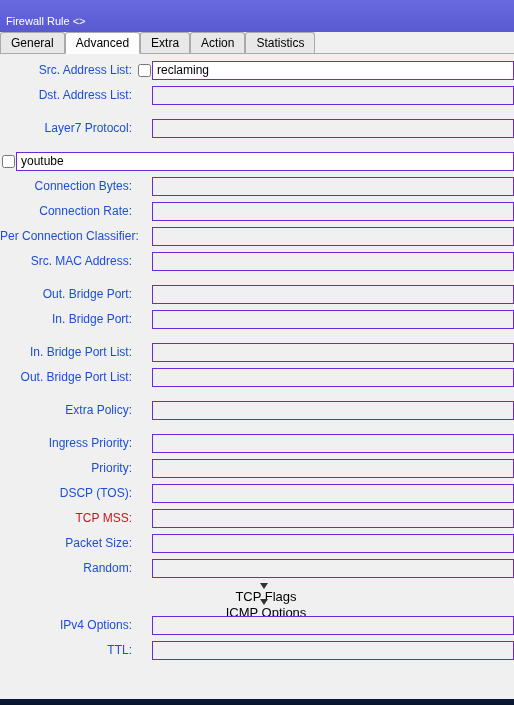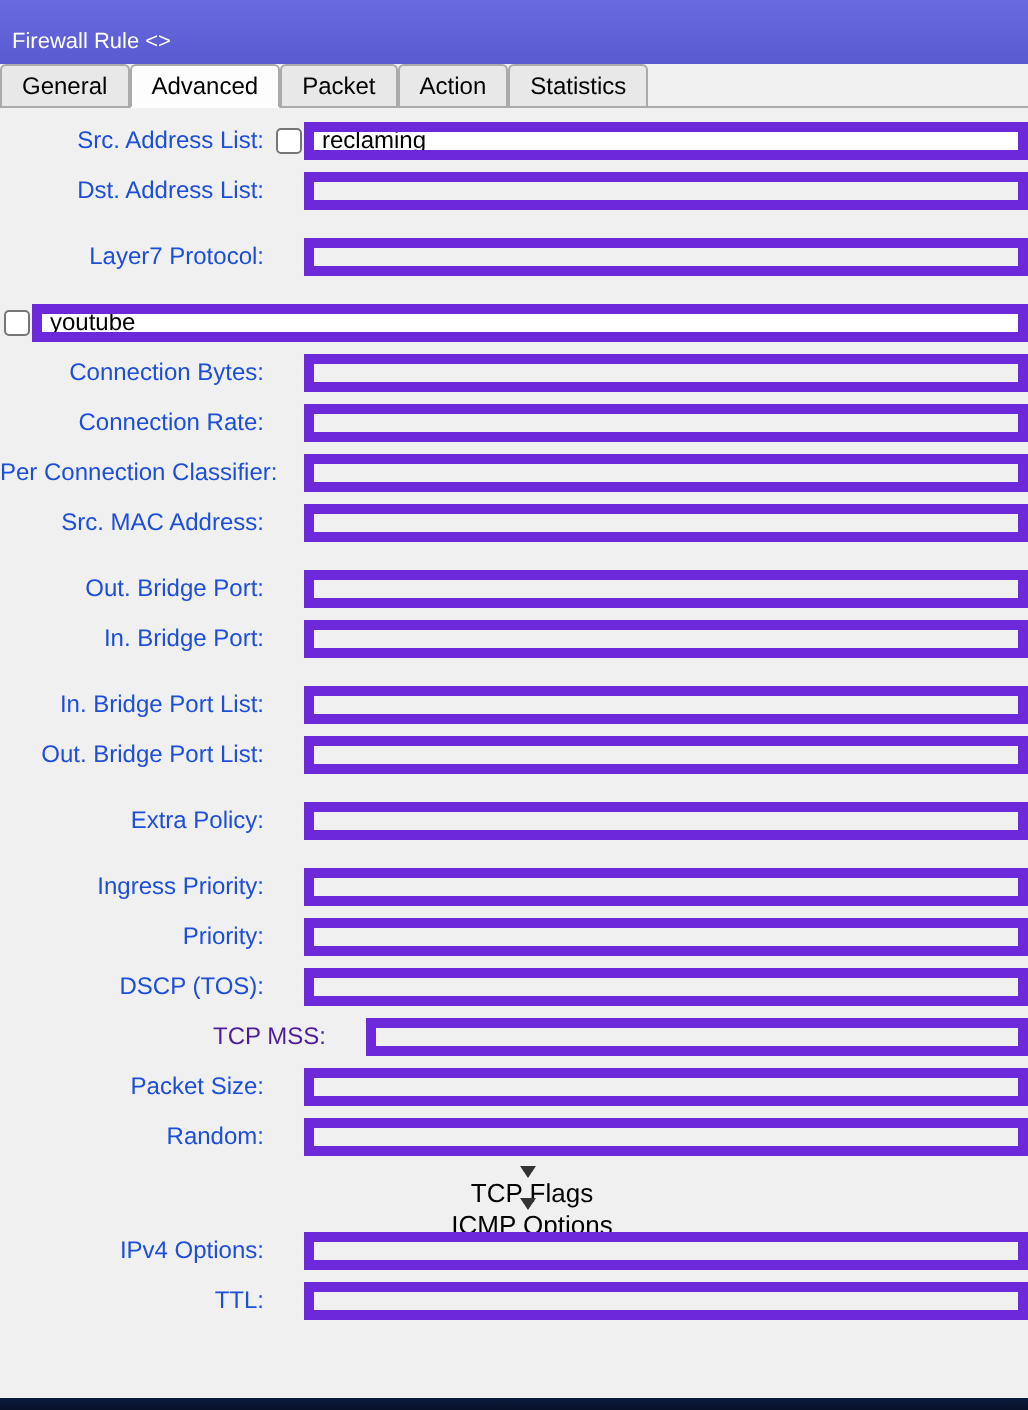--- a/index.html
+++ b/index.html
@@ -60,37 +60,37 @@
     height: 20px;
   }
   .lbl {
     width: 136px;
     text-align: right;
     padding-right: 4px;
     font-size: 12px;
     color: #1d4ed8;
     white-space: nowrap;
   }
-  .lbl.disabled { color: #4c1d95; margin-left: 31px; }
+  .lbl.disabled { color: #b91c1c; }
   .checkbox-slot {
     width: 16px;
     display: flex;
     justify-content: center;
   }
   .checkbox-slot input[type="checkbox"] {
     width: 13px; height: 13px;
   }
   .field {
     flex: 1;
     min-width: 0;
   }
   .field input[type="text"] {
     width: 100%;
     height: 19px;
-    border: 5px solid #6d28d9;
+    border: 1px solid #6d28d9;
     background: #fff;
     padding: 1px 4px;
     font-size: 12px;
     font-family: inherit;
   }
   .field.empty input[type="text"] {
     background: #f0f0f0;
   }
   .spacer-sm { height: 8px; }
   .group-head {
@@ -124,21 +124,21 @@
 </head>
 <body>
 
 <div class="title-bar">
   <span>Firewall Rule &lt;&gt;</span>
 </div>
 
 <div class="tabs">
   <div class="tab">General</div>
   <div class="tab active">Advanced</div>
-  <div class="tab">Packet</div>
+  <div class="tab">Extra</div>
   <div class="tab">Action</div>
   <div class="tab">Statistics</div>
 </div>
 
 <div class="content">
 
   <div class="row">
     <div class="lbl">Src. Address List:</div>
     <div class="checkbox-slot">
         <input type="checkbox" style="">

